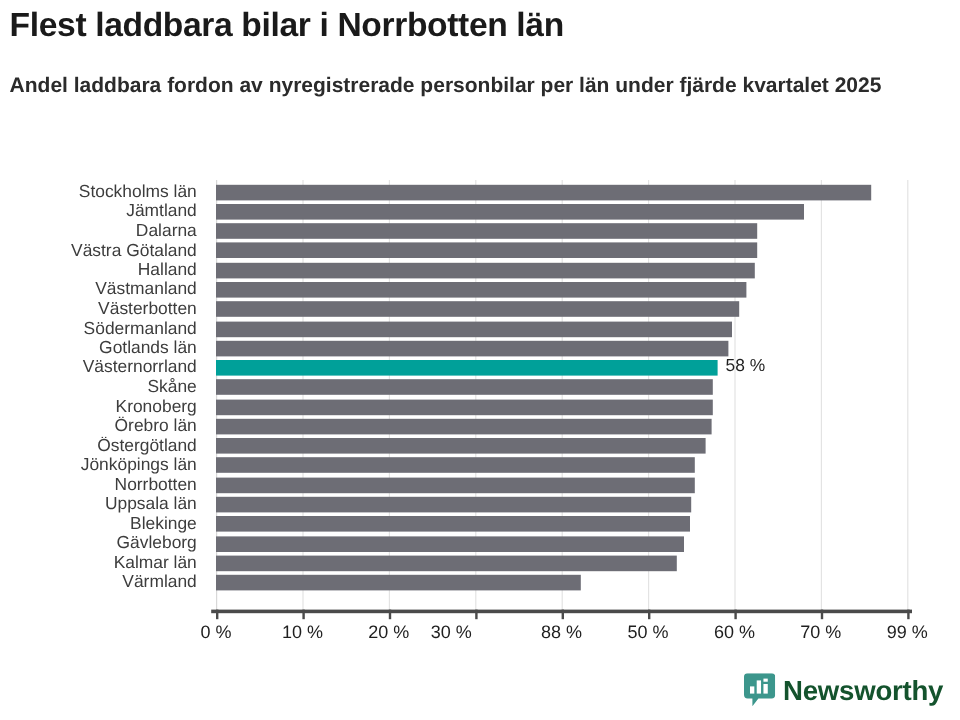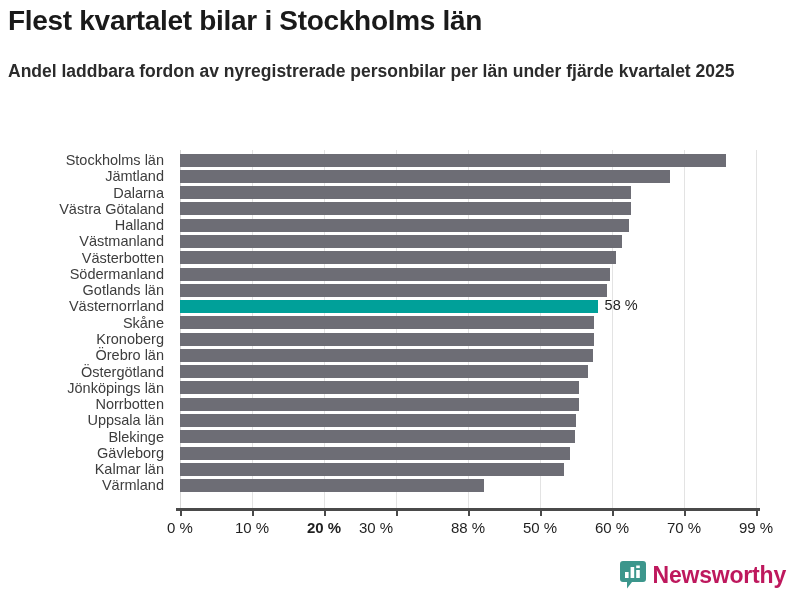--- a/index.html
+++ b/index.html
@@ -161,31 +161,31 @@
     gap: 7px;
   }
   .logo-mark {
     width: 26px;
     height: 28px;
     flex: none;
   }
   .logo-text {
     font-size: 23px;
     font-weight: bold;
-    color: #be185d;
+    color: #14532d;
     letter-spacing: -0.2px;
     line-height: 26px;
   }
 </style>
 </head>
 <body>
 
 <div id="chart-root">
 
-  <div class="chart-title">Flest kvartalet bilar i Stockholms län</div>
+  <div class="chart-title">Flest laddbara bilar i Norrbotten län</div>
 
   <div class="chart-subtitle">Andel laddbara fordon av nyregistrerade personbilar per län under fjärde kvartalet 2025</div>
 
   <div class="ylabels" id="ylabels">
       <div class="ylabel" style="top: 2px;">Stockholms län</div>
       <div class="ylabel" style="top: 18.2727px;">Jämtland</div>
       <div class="ylabel" style="top: 34.5455px;">Dalarna</div>
       <div class="ylabel" style="top: 50.8182px;">Västra Götaland</div>
       <div class="ylabel" style="top: 67.0909px;">Halland</div>
       <div class="ylabel" style="top: 83.3636px;">Västmanland</div>
@@ -286,21 +286,21 @@
       </div>
   </div>
 
   <div class="xaxis-line"></div>
   <div id="xticks">
       <div class="xtick" style="left: 180px;"></div>
       <div class="xtick-label" style="left: 180px;">0 %</div>
       <div class="xtick" style="left: 252px;"></div>
       <div class="xtick-label" style="left: 252px;">10 %</div>
       <div class="xtick" style="left: 324px;"></div>
-      <div class="xtick-label" style="left: 324px; font-weight: bold;">20 %</div>
+      <div class="xtick-label" style="left: 324px;">20 %</div>
       <div class="xtick" style="left: 396px;"></div>
       <div class="xtick-label" style="left: 376px;">30 %</div>
       <div class="xtick" style="left: 468px;"></div>
       <div class="xtick-label" style="left: 468px;">88 %</div>
       <div class="xtick" style="left: 540px;"></div>
       <div class="xtick-label" style="left: 540px; text-align: center;">50 %</div>
       <div class="xtick" style="left: 612px;"></div>
       <div class="xtick-label" style="left: 612px;">60 %</div>
       <div class="xtick" style="left: 684px;"></div>
       <div class="xtick-label" style="left: 684px;">70 %</div>

